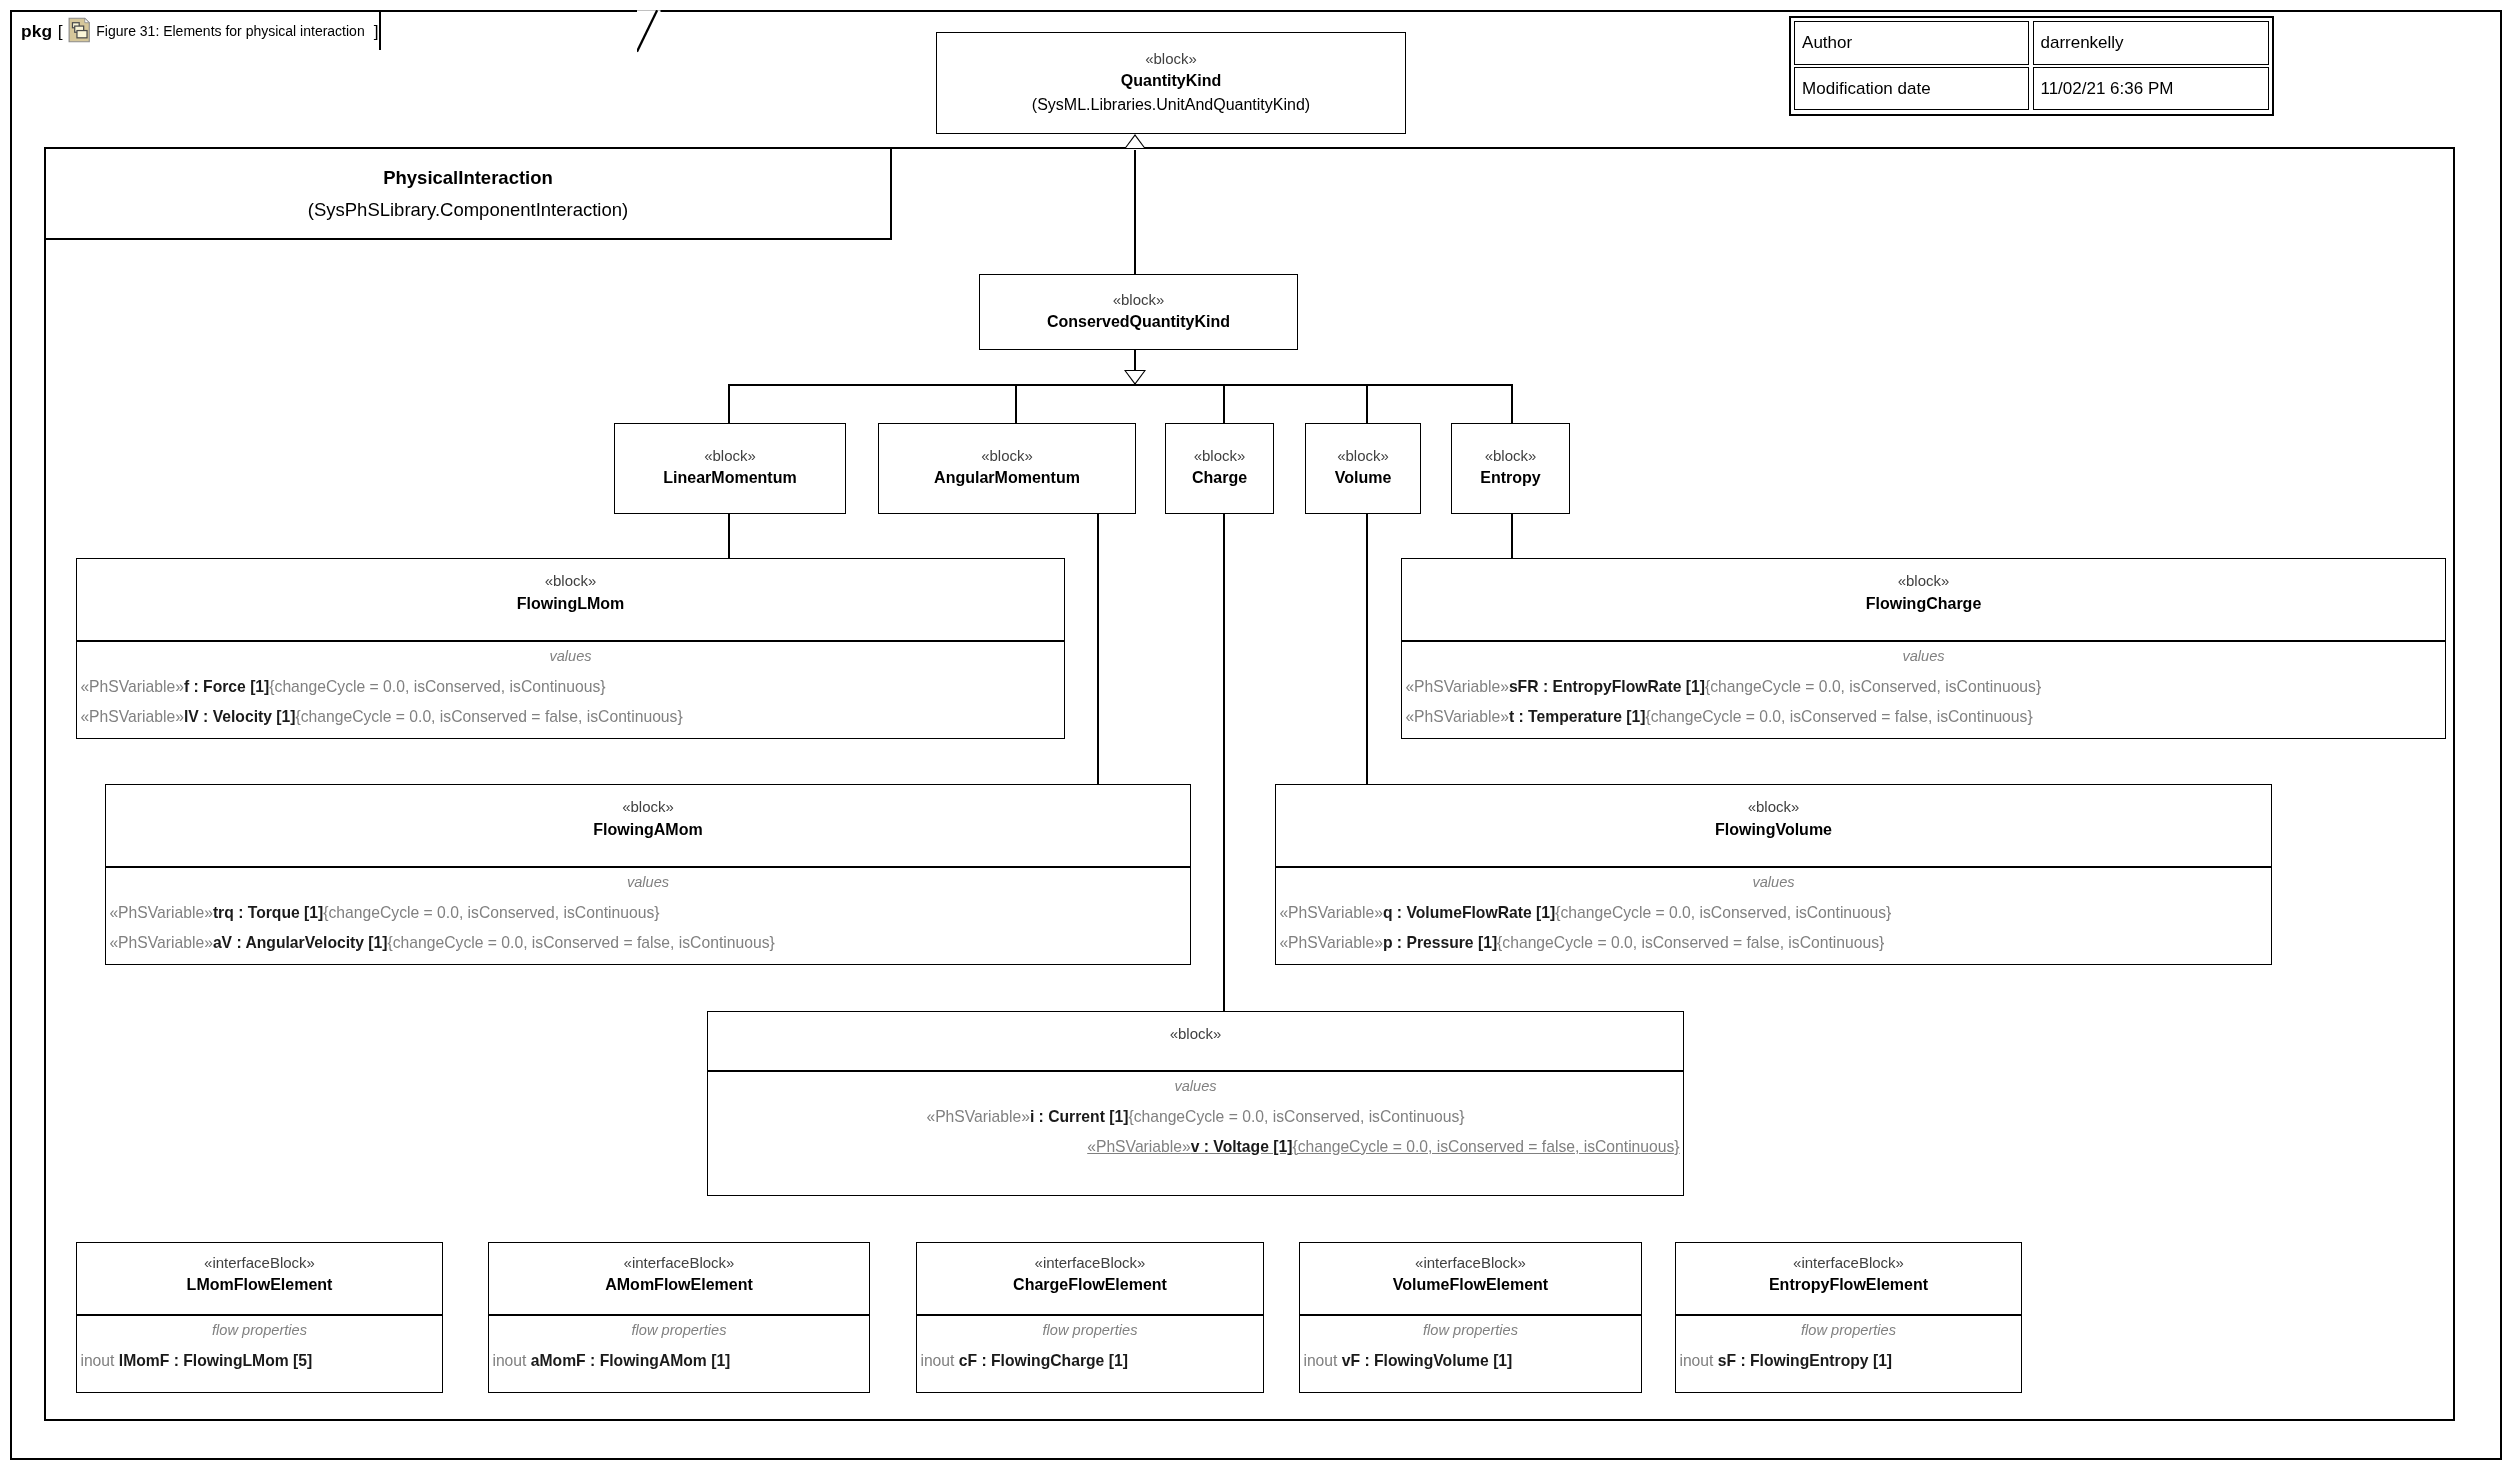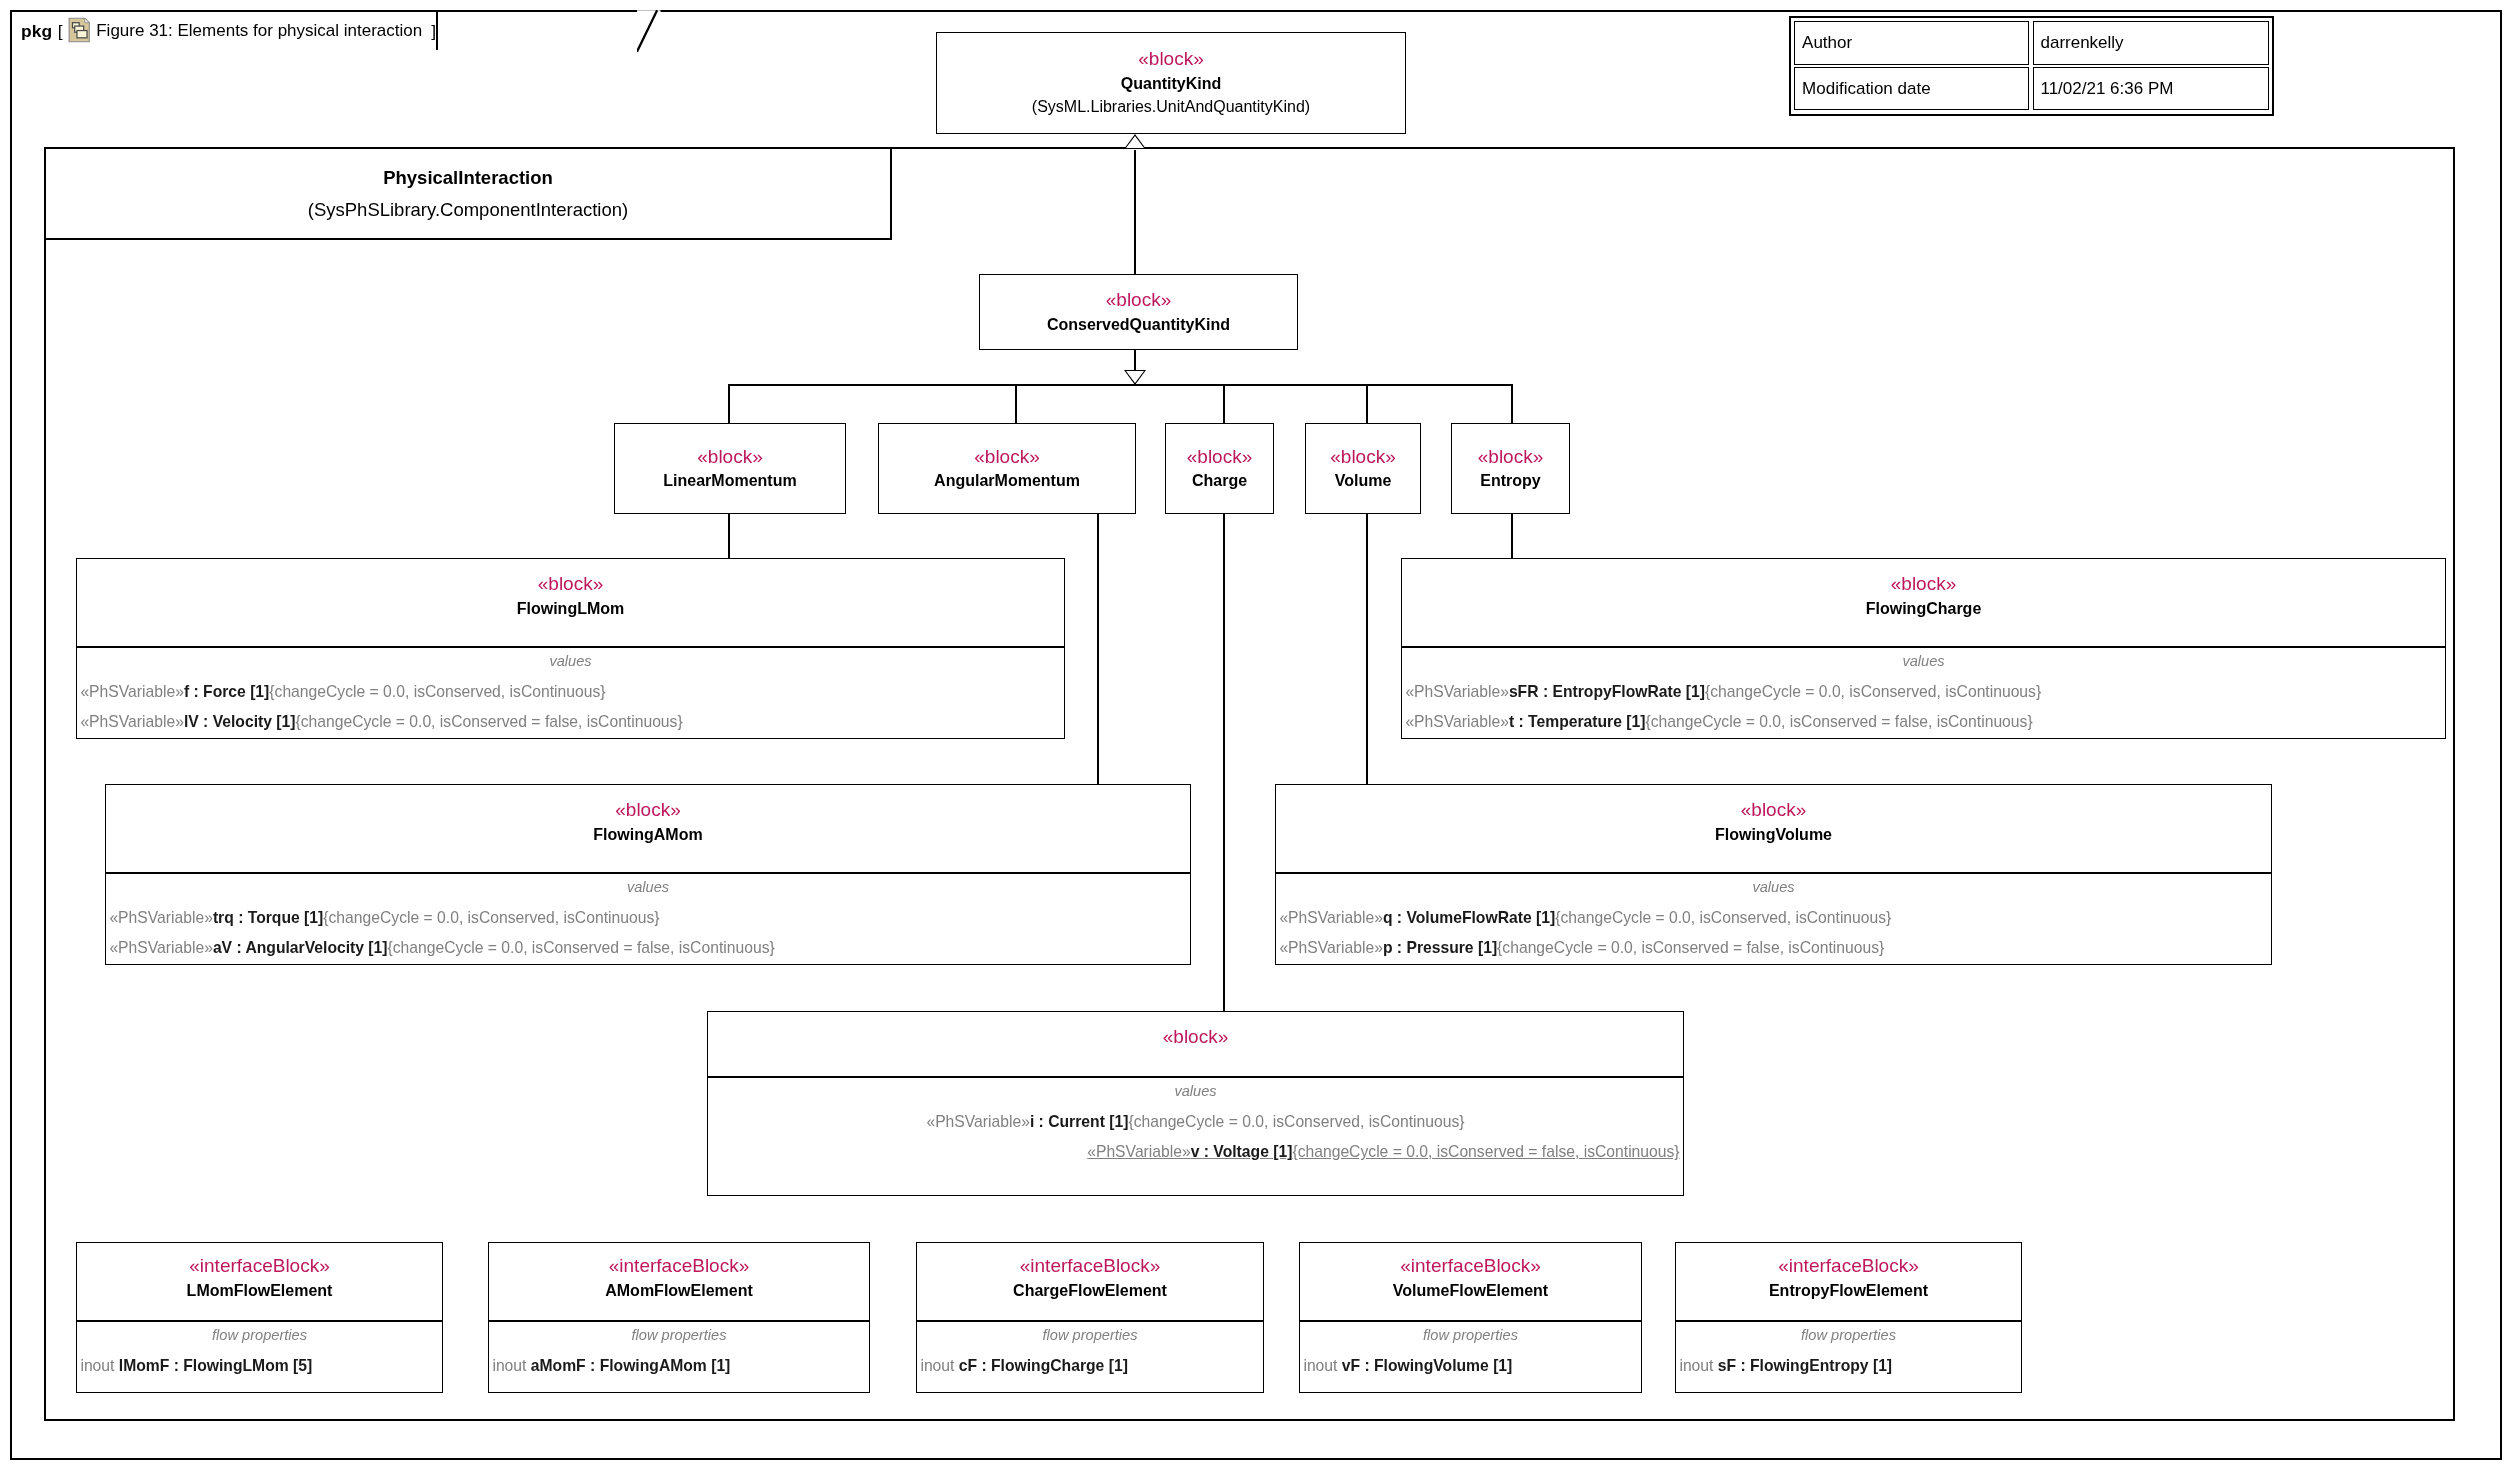--- a/index.html
+++ b/index.html
@@ -9,36 +9,36 @@
   
   .abs{position:absolute;box-sizing:border-box;}
 
   
   #pkg-frame{left:10px;top:10px;width:2492px;height:1450px;border:2.2px solid #000;background:#fff;}
   #pkg-tab{left:10px;top:10px;height:40px;border:2.2px solid #000;border-bottom:none;background:#fff;
            display:flex;align-items:center;padding:0 0 0 9px;}
   #pkg-tab-inner{display:flex;align-items:center;gap:5.6px;height:100%;}
   #pkg-kw{font-weight:bold;font-size:17.4px;color:#000;letter-spacing:0.1px;}
   #pkg-brk-l,#pkg-brk-r{font-size:17.4px;color:#000;}
-  #pkg-title{font-size:17px;color:#000;white-space:nowrap;}
+  #pkg-title{font-size:14px;color:#000;white-space:nowrap;}
   #pkg-tab-slant{left:637px;top:10px;width:23.5px;height:43px;overflow:hidden;}
 
   
   #meta-table{left:1789px;top:15.7px;width:485px;height:100px;border:2.2px solid #000;background:#fff;
               padding:3.4px;display:flex;flex-direction:column;gap:2.2px;}
   .meta-row{display:flex;gap:3.4px;height:50%;}
   .meta-cell{border:1.7px solid #000;background:#fff;display:flex;align-items:center;
              padding-left:6.7px;font-size:17px;color:#000;box-sizing:border-box;}
   .meta-key{width:235px;}
   .meta-val{flex:1;}
 
   
   .blk{background:#fff;border:1.7px solid #000;box-sizing:border-box;}
   .blk>.hdr{border-top:2.8px solid #000;padding:5.6px 4.5px 6.7px;text-align:center;box-sizing:border-box;}
-  .kw{font-size:19px;color:#be185d;line-height:1.35;}
+  .kw{font-size:15px;color:#404040;line-height:1.35;}
   .nm{font-size:16px;font-weight:bold;color:#000;line-height:1.45;}
   .qn{font-size:16px;color:#000;line-height:1.45;}
   .compart{border-top:2.8px solid #000;padding:3.4px 3.4px 5.6px;box-sizing:border-box;}
   .comp-title{font-size:14.6px;font-style:italic;color:#808080;text-align:center;line-height:1.5;}
   .prop{font-size:15.7px;color:#808080;line-height:1.42;white-space:nowrap;margin-top:8px;}
   .prop b{color:#1a1a1a;font-weight:bold;}
 
   
   #pi-frame{left:44px;top:147px;width:2411px;height:1274px;border:2.2px solid #000;background:#fff;}
   #pi-tab{left:44px;top:147px;width:848px;height:93px;border:2.2px solid #000;background:#fff;

